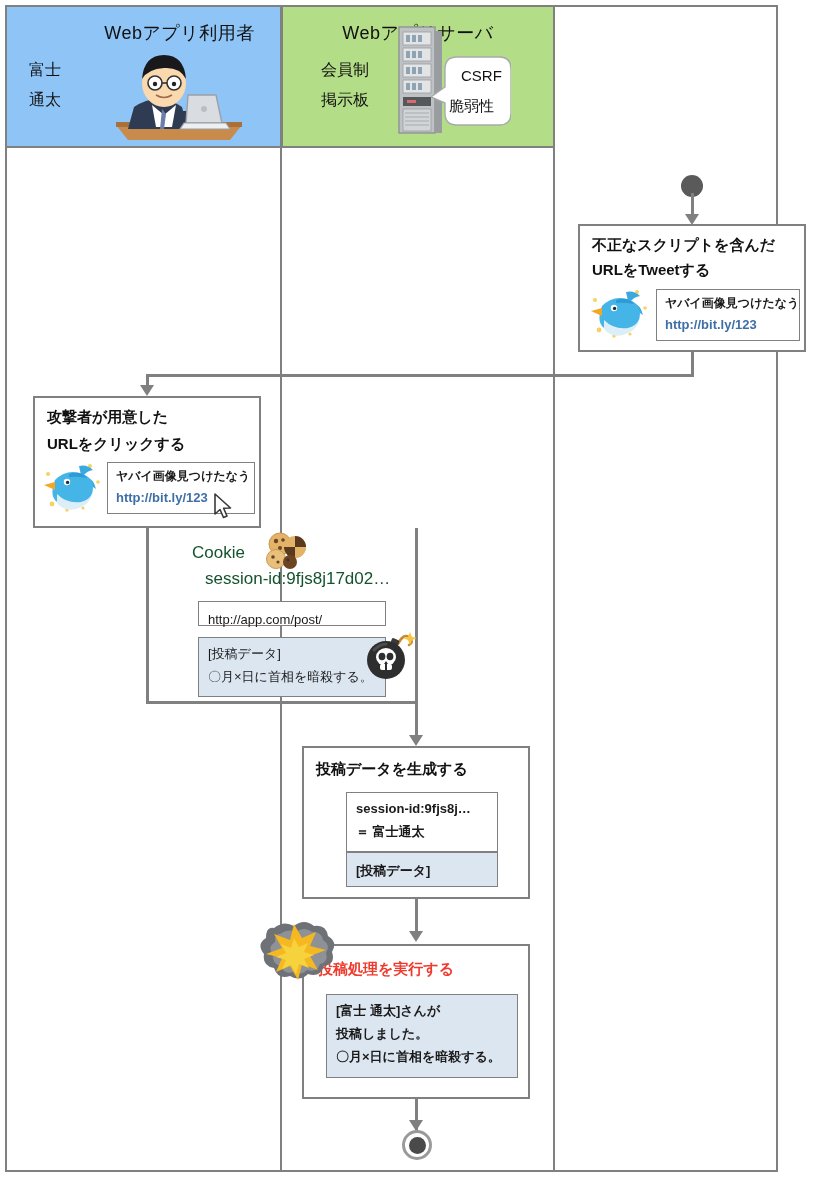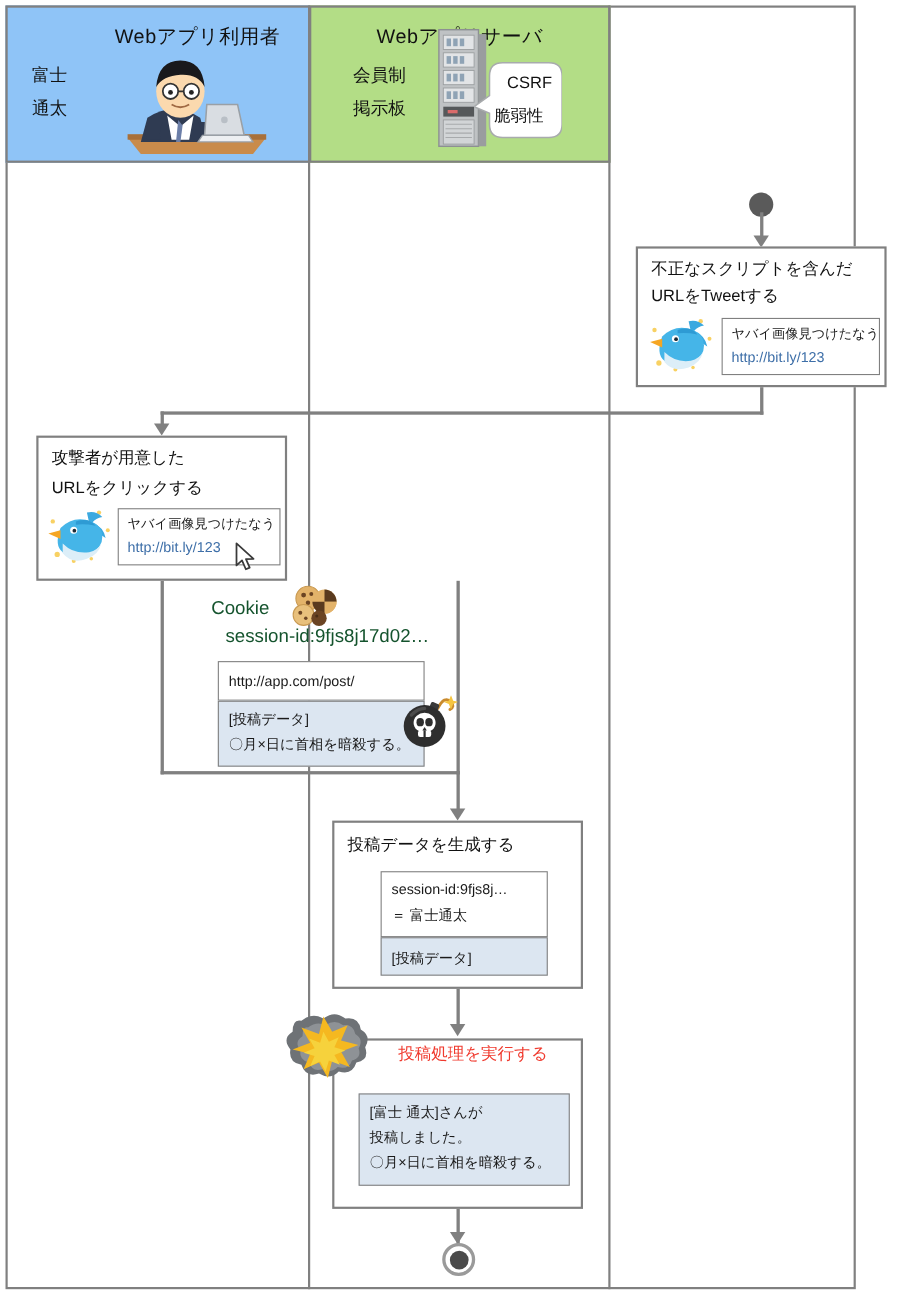--- a/index.html
+++ b/index.html
@@ -18,21 +18,21 @@
   .lane-div{position:absolute;top:5px;height:1167px;width:2px;background:#808080;}
   .lane-div.d1{left:280px;}
   .lane-div.d2{left:553px;}
 
   .lane-title{position:absolute;width:100%;text-align:center;top:14px;
               font-size:18px;color:#111;letter-spacing:.5px;}
 
   .lane-sub{position:absolute;font-size:16px;color:#111;line-height:30px;}
 
   
-  .node{position:absolute;box-sizing:border-box;border:2px solid #808080;background:#fff;}
+  .node{position:absolute;box-sizing:border-box;border:2px solid #808080;background:#fff;font-weight:bold;}
   .node-title{position:absolute;font-size:15px;color:#111;line-height:25px;white-space:nowrap;}
   .node-title.red{color:#F03A2E;}
 
   
   .panel{position:absolute;box-sizing:border-box;border:1px solid #808080;background:#fff;padding-left:16px;}
   .panel.blue{background:#DCE6F1;}
   .ptext{position:absolute;font-size:12px;color:#1a1a1a;line-height:19px;white-space:nowrap;}
   .ptext.link{color:#3E6FA8;font-size:13px;}
   .ptext.big{font-size:13px;}
 
@@ -251,21 +251,21 @@
       <circle cx="14" cy="30" r="1.6" fill="#6B4423"></circle>
       <path d="M31 4 a11 11 0 0 1 0 22 a11 11 0 0 1 0 -22 Z" fill="#E3B36A"></path>
       <path d="M31 4 a11 11 0 0 1 11 11 l-11 0 Z" fill="#5A3A1E"></path>
       <path d="M31 15 l11 0 a11 11 0 0 1 -11 11 Z" fill="#E3B36A"></path>
       <path d="M31 15 l0 11 a11 11 0 0 1 -11 -11 Z" fill="#5A3A1E"></path>
       <circle cx="26" cy="30" r="7" fill="#6B4423"></circle>
       <circle cx="24" cy="28" r="1.4" fill="#4a2e16"></circle>
     </svg>
   </div>
 
-  <div class="panel" style="left:198px;top:601px;width:188px;height:36px;">
+  <div class="panel" style="left:198px;top:601px;width:188px;height:25px;">
     <div class="ptext big" style="left:9px;top:8px;">http://app.com/post/</div>
   </div>
   <div class="panel blue" style="left:198px;top:637px;width:188px;height:60px;">
     <div class="ptext big" style="left:9px;top:6px;">[投稿データ]</div>
     <div class="ptext big" style="left:9px;top:29px;">〇月×日に首相を暗殺する。</div>
   </div>
 
   <div class="icon" style="left:362px;top:630px;">
     <svg width="54" height="52" viewBox="0 0 54 52">
       <path d="M36 14 q6 -12 12 -6 q4 4 -1 7" stroke="#C98A2E" stroke-width="2.6" fill="none" stroke-linecap="round"></path>
@@ -293,21 +293,21 @@
     <div class="panel" style="left:42px;top:44px;width:152px;height:60px;">
       <div class="ptext big" style="left:9px;top:6px;">session-id:9fjs8j…</div>
       <div class="ptext big" style="left:9px;top:29px;">＝ 富士通太</div>
     </div>
     <div class="panel blue" style="left:42px;top:104px;width:152px;height:35px;">
       <div class="ptext big" style="left:9px;top:8px;">[投稿データ]</div>
     </div>
   </div>
 
   <div class="node" style="left:302px;top:944px;width:228px;height:155px;">
-    <div class="node-title red" style="left:14px;top:0;margin-left:44px;">投稿処理を実行する</div>
+    <div class="node-title red" style="left:14px;top:10px;">投稿処理を実行する</div>
 
     <div class="panel blue" style="left:22px;top:48px;width:192px;height:84px;">
       <div class="ptext big" style="left:9px;top:6px;">[富士 通太]さんが</div>
       <div class="ptext big" style="left:9px;top:29px;">投稿しました。</div>
       <div class="ptext big" style="left:9px;top:52px;">〇月×日に首相を暗殺する。</div>
     </div>
   </div>
 
   <div class="icon" style="left:260px;top:920px;">
     <svg width="80" height="68" viewBox="0 0 80 68">

